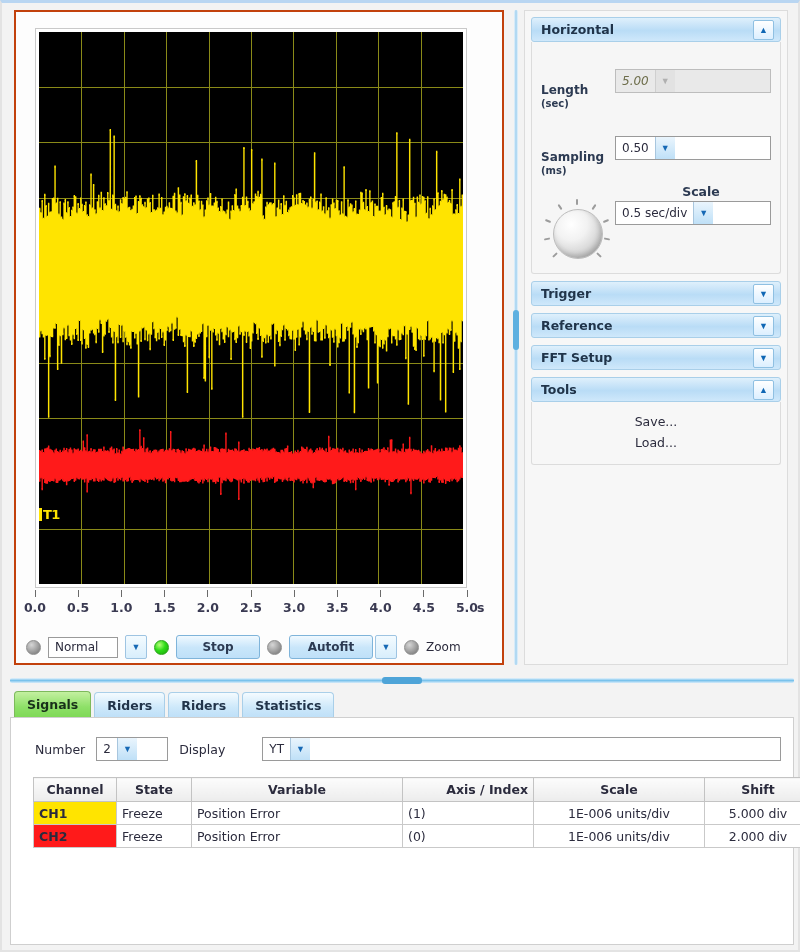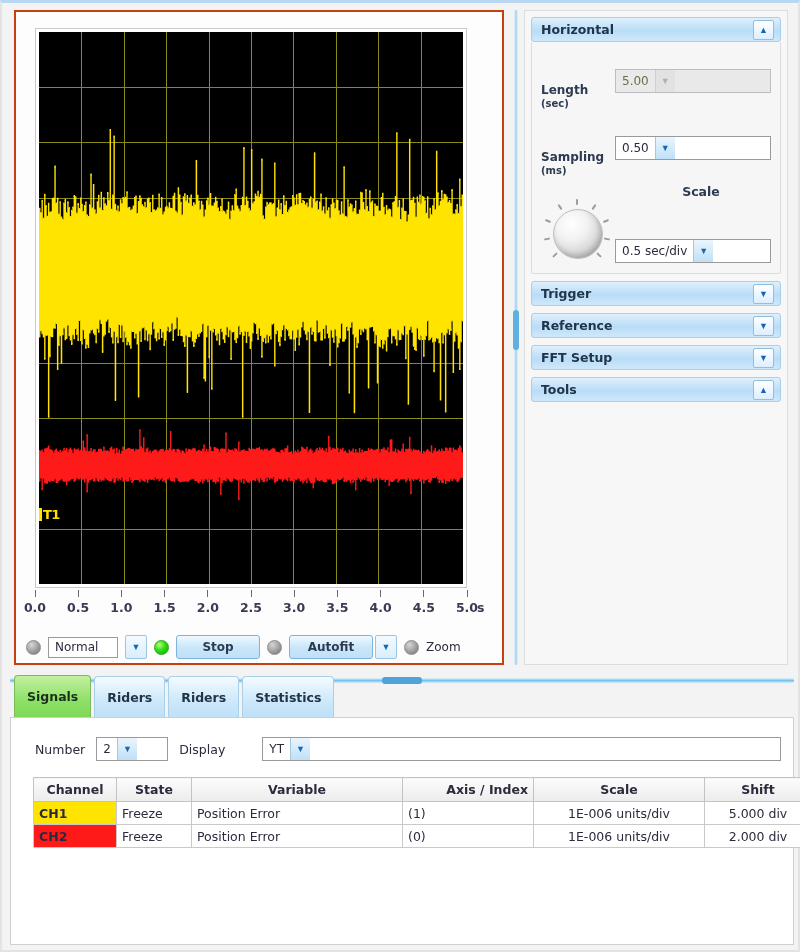--- a/index.html
+++ b/index.html
@@ -165,31 +165,31 @@
   .row{display:flex;align-items:center;margin-bottom:6px;}
   .fieldlabel{
     width:74px;flex:none;font-size:12px;font-weight:bold;color:#2c3a52;
     line-height:14px;
     font-family:"DejaVu Sans", sans-serif;
     margin-top:33px;
   }
   .fieldlabel small{display:block;font-weight:bold;}
   .combo.wide{flex:1;height:24px;}
   .combo.disabled{background:#e9e9e9;border-color:#bdbdbd;}
-  .combo.disabled .val{color:#6d6d4a;}
+  .combo.disabled .val{color:#6d6d4a;font-style:italic;}
   .combo.disabled .arrow{
     background:#e2e2e2;border-left:1px solid #cfcfcf;color:#b0b0b0;
   }
 
   .scale-label{
     text-align:center;font-size:12.5px;font-weight:bold;color:#2c3a52;
     margin:4px 0 2px 90px;
     font-family:"DejaVu Sans", sans-serif;
   }
-  .knobrow{display:flex;align-items:flex-end;}
+  .knobrow{display:flex;align-items:flex-start;}
   .knob{
     position:relative;width:74px;height:62px;flex:none;
   }
   .knob .dial{
     position:absolute;left:12px;top:8px;width:48px;height:48px;border-radius:50%;
     background:radial-gradient(circle at 36% 30%, #ffffff 0%, #f2f2f2 35%, #cfcfcf 72%, #a9a9a9 100%);
     border:1px solid #bdbdbd;
     box-shadow:inset -2px -3px 5px rgba(0,0,0,0.18);
   }
   .knob .tk{position:absolute;background:#9c9c9c;width:2px;height:6px;border-radius:1px;}
@@ -216,21 +216,21 @@
     position:absolute;left:372px;top:1px;width:40px;height:7px;
     background:#4ea4d8;border-radius:3px;
   }
 
   
   .bottom{
     position:absolute;left:8px;top:688px;width:784px;height:256px;
   }
   .tabs{display:flex;align-items:flex-end;height:26px;padding-left:4px;}
   .tab{
-    height:24px;padding:8px 12px;margin-right:3px;
+    height:24px;padding:0 12px;margin-right:3px;
     display:flex;align-items:center;
     border:1px solid #a9cfe9;border-bottom:none;border-radius:4px 4px 0 0;
     background:linear-gradient(#f4fbff,#cde8fa 60%,#bfe0f8);
     font-size:12.5px;font-weight:bold;color:#22344a;
     font-family:"DejaVu Sans", sans-serif;
   }
   .tab.active{
     background:linear-gradient(#c3f0a0,#8ee068 60%,#7fd957);
     border-color:#7dba5c;color:#19301a;height:25px;
   }
@@ -442,20 +442,24 @@
         <div class="group-head">
           <span class="gtitle">FFT Setup</span>
           <span class="chev">▼</span>
         </div>
       </div>
 
       <div class="group">
         <div class="group-head">
           <span class="gtitle">Tools</span>
           <span class="chev">▲</span>
+        </div>
+        <div class="menu-body">
+          <div class="menu-item">Save...</div>
+          <div class="menu-item">Load...</div>
         </div>
       </div>
 
     </div>
   </div>
 
   <div class="hsplit">
     <div class="bar"></div>
     <div class="grip"></div>
   </div>

